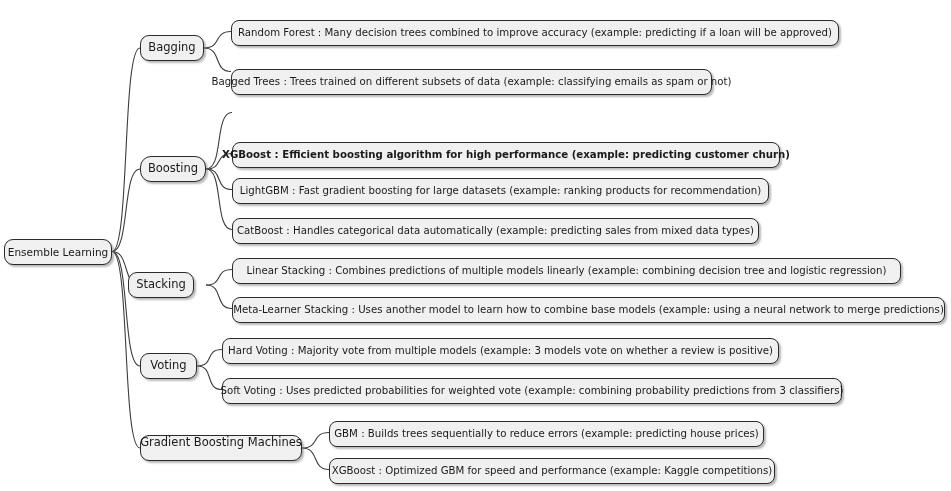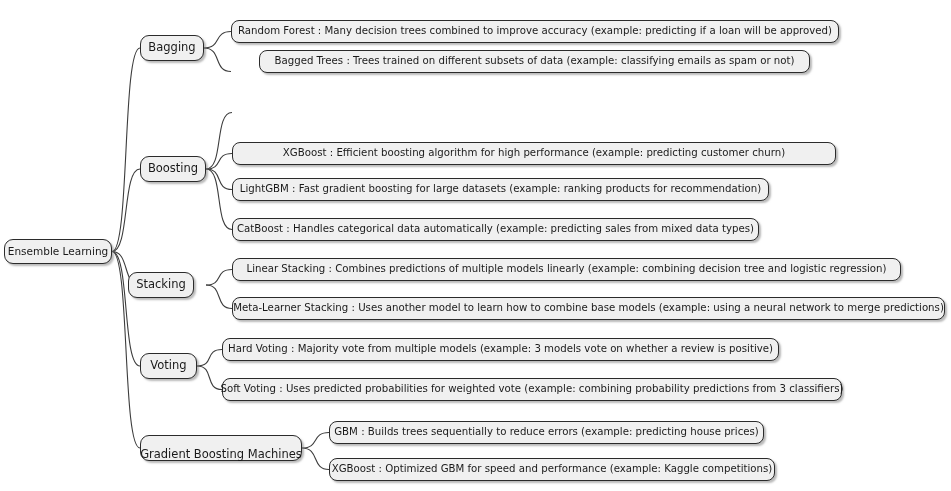--- a/index.html
+++ b/index.html
@@ -34,21 +34,21 @@
     display: flex;
     align-items: center;
     justify-content: center;
     background: #f0f0f0;
     border: 1.4px solid #2b2b2b;
     border-radius: 9px;
     box-shadow: 2px 2px 2px rgba(130,130,130,0.55);
     color: #1a1a1a;
     white-space: nowrap;
     line-height: 1;
-    padding: 0 9px;
+    padding: 12px 9px;
   }
   .node-root {
     font-size: 10.5px;
     height: 25px;
   }
   .node-branch {
     font-size: 11.5px;
     height: 26px;
   }
   .node-leaf {
@@ -86,27 +86,27 @@
     </svg>
 <div class="node node-root" style="left: 4px; top: 239px; width: 108px;">
       <span class="node-label">Ensemble Learning</span>
     </div>
     <div class="node node-branch" style="left: 140px; top: 35px; width: 64px;">
       <span class="node-label">Bagging</span>
     </div>
     <div class="node node-leaf" style="left: 231px; top: 20px; width: 608px;">
       <span class="node-label">Random Forest : Many decision trees combined to improve accuracy (example: predicting if a loan will be approved)</span>
     </div>
-    <div class="node node-leaf" style="left: 231px; top: 50px; width: 551px; margin-left: 28px;">
+    <div class="node node-leaf" style="left: 231px; top: 69px; width: 481px;">
       <span class="node-label">Bagged Trees : Trees trained on different subsets of data (example: classifying emails as spam or not)</span>
     </div>
-    <div class="node node-branch" style="left: 140px; top: 156px; width: 66px;">
+    <div class="node node-branch" style="left: 140px; top: 156px; width: 66px; border-radius: 11px;">
       <span class="node-label">Boosting</span>
     </div>
-    <div class="node node-leaf" style="left: 232px; top: 142px; width: 604px;">
+    <div class="node node-leaf" style="left: 232px; top: 142px; width: 548px; font-weight: bold;">
       <span class="node-label">XGBoost : Efficient boosting algorithm for high performance (example: predicting customer churn)</span>
     </div>
     <div class="node node-leaf" style="left: 232px; top: 178px; width: 537px;">
       <span class="node-label">LightGBM : Fast gradient boosting for large datasets (example: ranking products for recommendation)</span>
     </div>
     <div class="node node-leaf" style="left: 232px; top: 218px; width: 527px;">
       <span class="node-label">CatBoost : Handles categorical data automatically (example: predicting sales from mixed data types)</span>
     </div>
     <div class="node node-branch" style="left: 128px; top: 272px; width: 66px;">
       <span class="node-label">Stacking</span>

